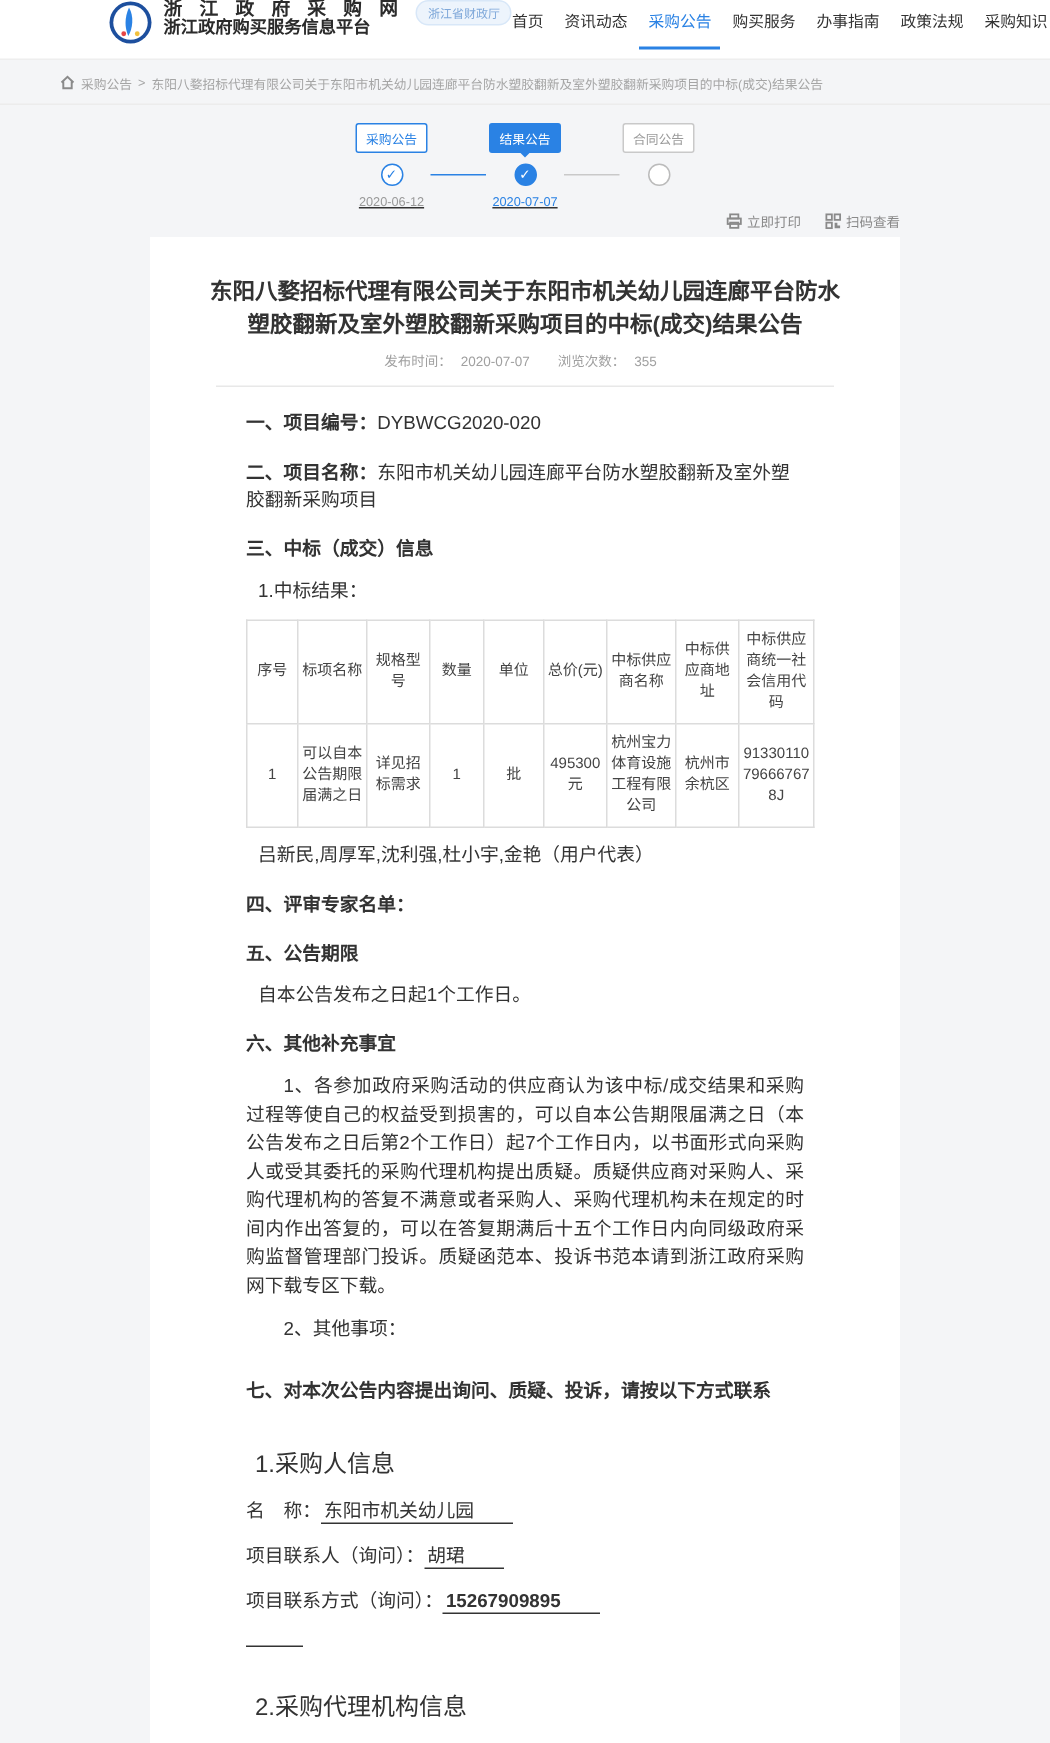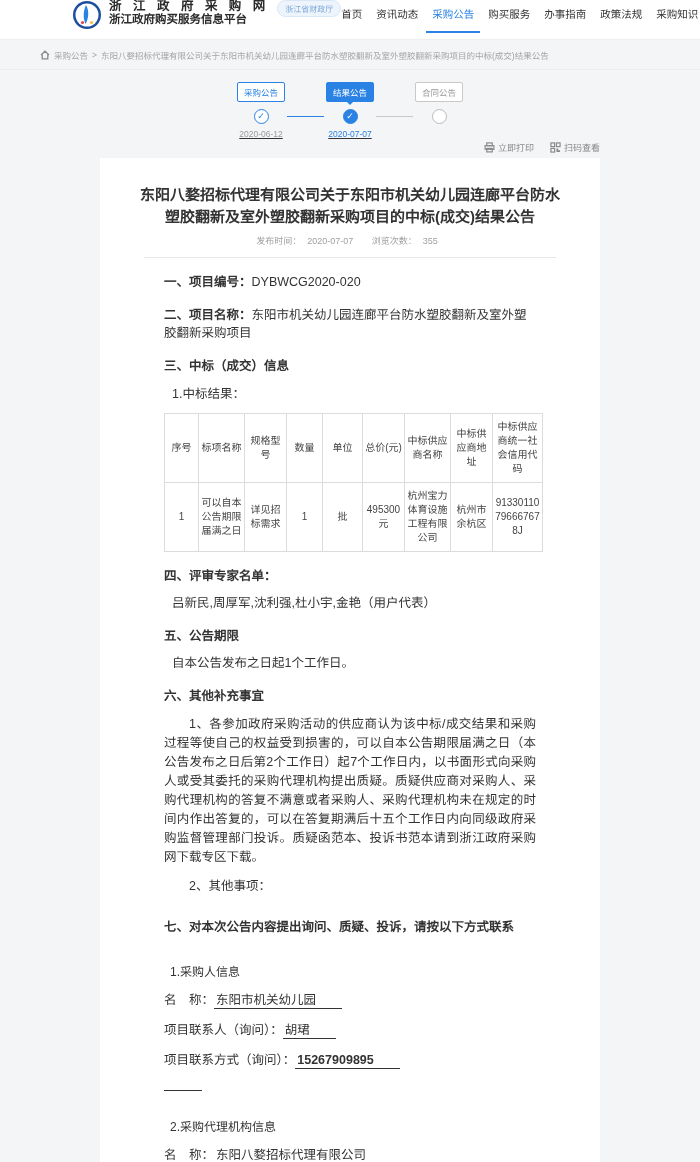--- a/index.html
+++ b/index.html
@@ -71,21 +71,21 @@
 
   
   table.result{ border-collapse:collapse; margin:10px auto 2px; table-layout:fixed; width:372px; }
   table.result th, table.result td{ border:1px solid var(--line); font-size:10px; color:#444;
     text-align:center; vertical-align:middle; padding:6px 2px; line-height:14px; word-break:break-all; font-weight:normal; }
   table.result th{ height:58px; }
   table.result td{ height:64px; }
 
   
   .contact-block{ margin-top:26px; }
-  .contact-heading{ font-size:12px; padding-left:6px; }
+  .contact-heading{ font-size:16px; padding-left:6px; }
   .contact-row{ font-size:12.5px; margin-top:12px; line-height:18px; }
   .contact-row .lbl{ white-space:pre; }
   .u-val{ border-bottom:1px solid #333; padding:0 26px 1px 2px;margin-top:19px; }
   .u-val.bold{ font-weight:bold; }
   .underline-cont{ width:38px; border-bottom:1px solid #333; height:14px; margin-top:8px; }
 
   .icon-gray{ stroke:#8a8a8a; fill:none; stroke-width:1.3; }
 </style>
 </head>
 <body>
@@ -241,22 +241,22 @@
         <td>1</td>
         <td>批</td>
         <td>495300元</td>
         <td>杭州宝力体育设施工程有限公司</td>
         <td>杭州市余杭区</td>
         <td>91330110796667678J</td>
       </tr>
     </tbody>
   </table>
 
+  <div class="sec sec-body">吕新民,周厚军,沈利强,杜小宇,金艳（用户代表）</div>
   <div class="sec sec-head">四、评审专家名单：</div>
-  <div class="sec sec-body">吕新民,周厚军,沈利强,杜小宇,金艳（用户代表）</div>
 
   <div class="sec sec-head">五、公告期限</div>
   <div class="sec sec-body">自本公告发布之日起1个工作日。</div>
 
   <div class="sec sec-head">六、其他补充事宜</div>
   <div class="sec para">1、各参加政府采购活动的供应商认为该中标/成交结果和采购过程等使自己的权益受到损害的，可以自本公告期限届满之日（本公告发布之日后第2个工作日）起7个工作日内，以书面形式向采购人或受其委托的采购代理机构提出质疑。质疑供应商对采购人、采购代理机构的答复不满意或者采购人、采购代理机构未在规定的时间内作出答复的，可以在答复期满后十五个工作日内向同级政府采购监督管理部门投诉。质疑函范本、投诉书范本请到浙江政府采购网下载专区下载。</div>
   <div class="sec para" style="margin-top:10px;">2、其他事项：</div>
 
   <div class="sec sec-head" style="margin-top:22px;">七、对本次公告内容提出询问、质疑、投诉，请按以下方式联系</div>
 

